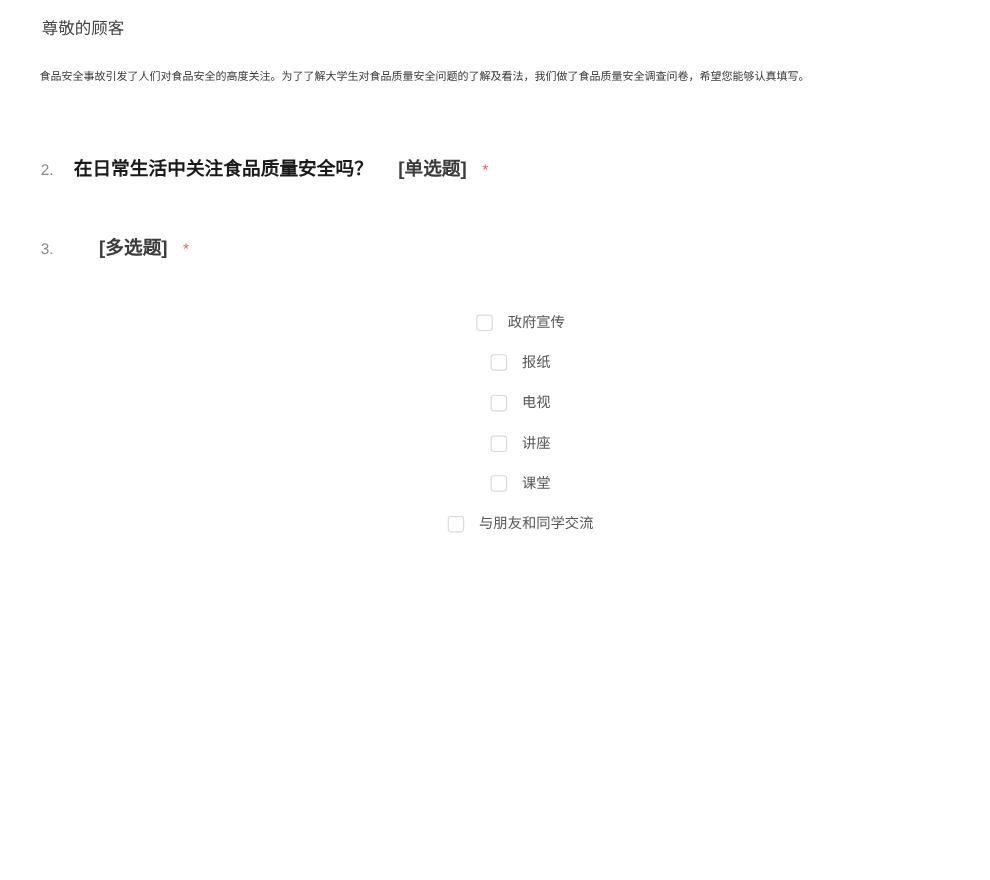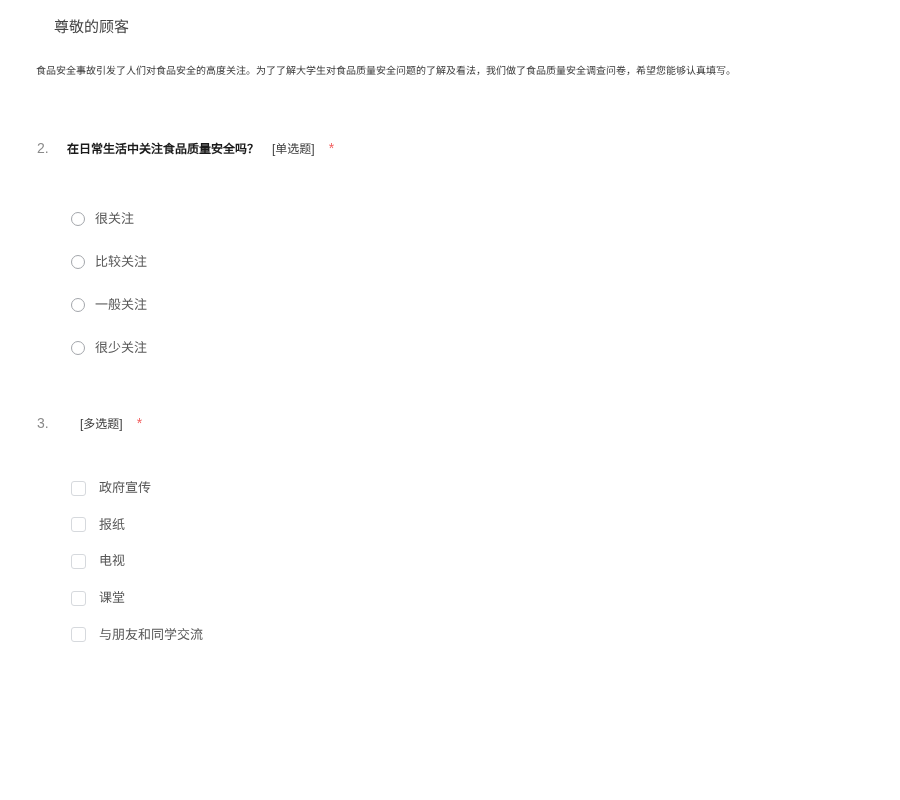--- a/index.html
+++ b/index.html
@@ -22,21 +22,21 @@
     font-family: "Liberation Sans", "DejaVu Sans", sans-serif;
     overflow: hidden;
   }
   .container {
     padding: 16px 24px 0 36px;
   }
   .survey-title {
     font-size: 15px;
     line-height: 18px;
     color: var(--title-color);
-    margin: 2px 0 0 18px;
+    margin: 2px 0 0 2px;
     font-weight: normal;
   }
   .survey-description {
     font-size: 10px;
     line-height: 17px;
     color: var(--desc-color);
     margin: 26px 0 0 0;
   }
   .question {
     margin: 0;
@@ -47,50 +47,50 @@
   }
   .question-2 .q-header { margin-top: 60px; }
   .question-3 .q-header { margin-top: 45px; }
   .q-num {
     flex: 0 0 31px;
     font-size: 14px;
     color: var(--qnum-color);
     padding-left: 1px;
   }
   .q-text {
-    font-size: 12px;
+    font-size: 17px;
     line-height: 20px;
     font-weight: bold;
     color: var(--qtext-color);
     font-family: Liberation Mono, monospace;
   }
   .q-type {
-    font-size: 12px;
+    font-size: 17px;
     color: var(--qtype-color);
-    margin-left: 13px;
-    font-weight: normal;
+    margin-left: 23px;
+    font-weight: bold;
   }
   .q-required {
     font-size: 14px;
     color: var(--required-color);
     margin-left: 14px;
     font-weight: normal;
   }
   .options {
     margin-left: 35px;
   }
   .question-2 .options { margin-top: 37px; }
   .question-3 .options { margin-top: 39px; }
   .option-row {
     display: flex;
     align-items: center;
     cursor: pointer;
   }
   .radio-row { height: 43px; }
-  .checkbox-row { height: 36.6px; }
+  .checkbox-row { height: 36.6px; justify-content: center; }
   .control {
     flex: 0 0 auto;
     background: #fff;
     display: inline-block;
   }
   .radio {
     width: 14px; height: 14px;
     border: 1px solid var(--radio-border);
     border-radius: 50%;
     margin-right: 10px;
@@ -116,38 +116,20 @@
 
   <p class="survey-description">食品安全事故引发了人们对食品安全的高度关注。为了了解大学生对食品质量安全问题的了解及看法，我们做了食品质量安全调查问卷，希望您能够认真填写。</p>
 
   <section class="question question-2">
     <div class="q-header">
       <span class="q-num">2.</span>
       <span class="q-text">在日常生活中关注食品质量安全吗？</span>
       <span class="q-type">[单选题]</span>
       <span class="q-required">*</span>
     </div>
-    <div class="options">
-        <div class="option-row radio-row">
-          <span class="control radio"></span>
-          <span class="option-label">很关注</span>
-        </div>
-        <div class="option-row radio-row">
-          <span class="control radio"></span>
-          <span class="option-label">比较关注</span>
-        </div>
-        <div class="option-row radio-row">
-          <span class="control radio"></span>
-          <span class="option-label">一般关注</span>
-        </div>
-        <div class="option-row radio-row">
-          <span class="control radio"></span>
-          <span class="option-label">很少关注</span>
-        </div>
-      </div>
   </section>
 
   <section class="question question-3">
     <div class="q-header">
       <span class="q-num">3.</span>
       <span class="q-type">[多选题]</span>
       <span class="q-required">*</span>
     </div>
     <div class="options">
         <div class="option-row checkbox-row">
@@ -157,20 +139,24 @@
         <div class="option-row checkbox-row">
           <span class="control checkbox"></span>
           <span class="option-label">报纸</span>
         </div>
         <div class="option-row checkbox-row">
           <span class="control checkbox"></span>
           <span class="option-label">电视</span>
         </div>
         <div class="option-row checkbox-row">
           <span class="control checkbox"></span>
+          <span class="option-label">讲座</span>
+        </div>
+        <div class="option-row checkbox-row">
+          <span class="control checkbox"></span>
           <span class="option-label">课堂</span>
         </div>
         <div class="option-row checkbox-row">
           <span class="control checkbox"></span>
           <span class="option-label">与朋友和同学交流</span>
         </div>
       </div>
   </section>
 
 </div>

